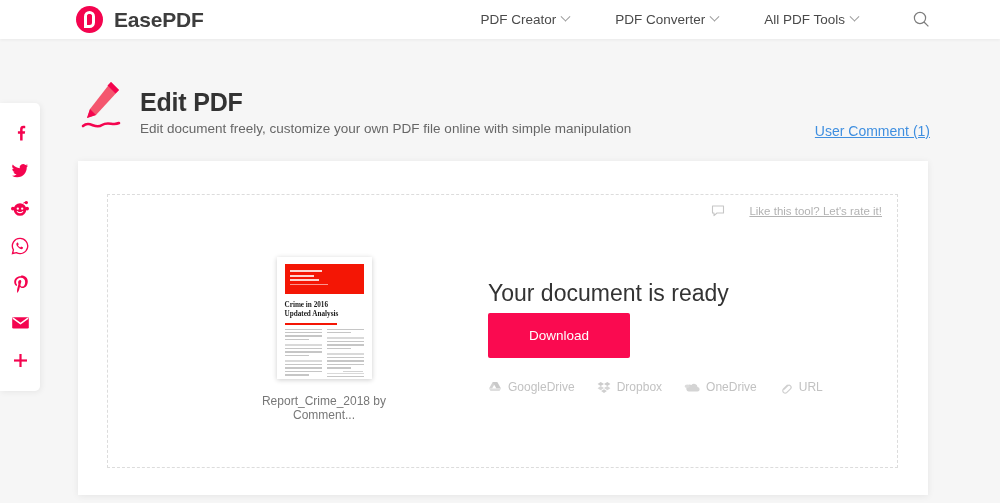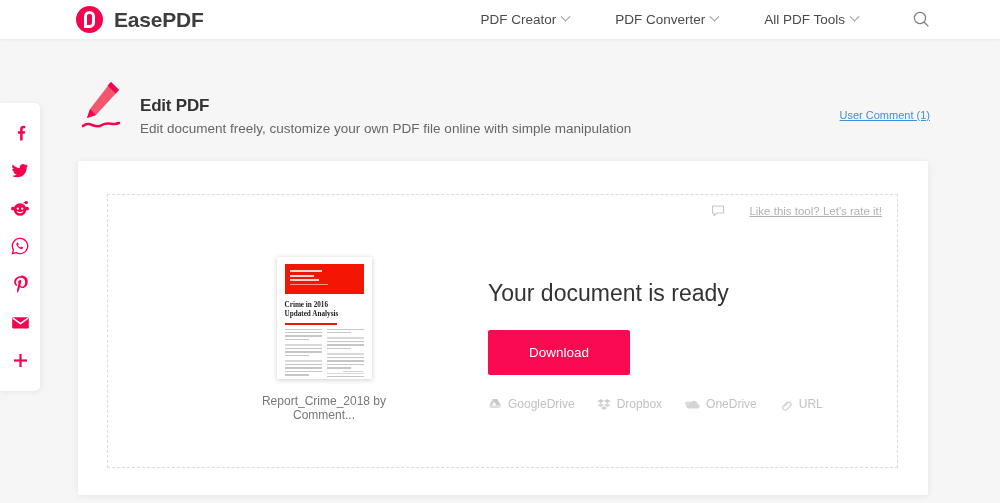--- a/index.html
+++ b/index.html
@@ -59,30 +59,30 @@
   .social-btn {
     width: 40px; height: 38px; display: flex; align-items: center;
     justify-content: center; cursor: pointer; color: #f4044f;
   }
   .social-btn svg { display: block; }
 
   
   .tool-head { position: absolute; left: 78px; top: 80px; width: 852px; height: 62px; }
   .pencil { position: absolute; left: 3px; top: 0px; width: 46px; height: 52px; }
   .tool-title {
-    position: absolute; left: 62px; top: 16px;
-    font-size: 17px; font-weight: bold; color: #333333; letter-spacing: -0.2px;
+    position: absolute; left: 62px; top: 8px;
+    font-size: 25px; font-weight: bold; color: #333333; letter-spacing: -0.2px;
   }
   .tool-sub {
     position: absolute; left: 62px; top: 41px;
     font-size: 13.5px; color: #676767;
   }
   .user-comment {
-    position: absolute; right: 0px; top: 29px;
-    font-size: 11px; color: #3f8fe0; text-decoration: underline; cursor: pointer;
+    position: absolute; right: 0px; top: 43px;
+    font-size: 14px; color: #3f8fe0; text-decoration: underline; cursor: pointer;
   }
 
   
   .card {
     position: absolute; left: 78px; top: 161px; width: 850px; height: 334px;
     background: #ffffff; box-shadow: 0 1px 7px rgba(0,0,0,0.07);
   }
   .dashed {
     position: absolute; left: 29px; top: 33px; width: 791px; height: 274px;
     border: 1px dashed #dcdcdc;
@@ -120,21 +120,21 @@
   .thumb-col .tl.g { background: #d9d9d9; }
   .thumb-foot { position: absolute; right: 9px; bottom: 7px; width: 20px; height: 1.4px; background: #d2d2d2; }
   .thumb-name {
     text-align: center; margin-top: 15px;
     font-size: 12px; color: #777777;
   }
 
   
   .ready { position: absolute; left: 380px; top: 85px; width: 380px; }
   .ready-title { font-size: 23px; color: #333333; text-align: left; }
-  .btn-row { display: flex; gap: 15px; margin-top: 23px; }
+  .btn-row { display: flex; gap: 15px; margin-top: 6px; }
   .btn {
     height: 45px; display: flex; align-items: center; justify-content: center;
     font-size: 13.5px; cursor: pointer; border-radius: 2px;
   }
   .btn-primary { width: 142px; background: #fa0a50; color: #ffffff; }
   .btn-outline {
     width: 142px; background: #ffffff; color: #fa0a50;
     border: 1px solid #fa0a50; letter-spacing: 0.3px;
   }
   .cloud-row { display: flex; align-items: center; margin-top: 22px; }

